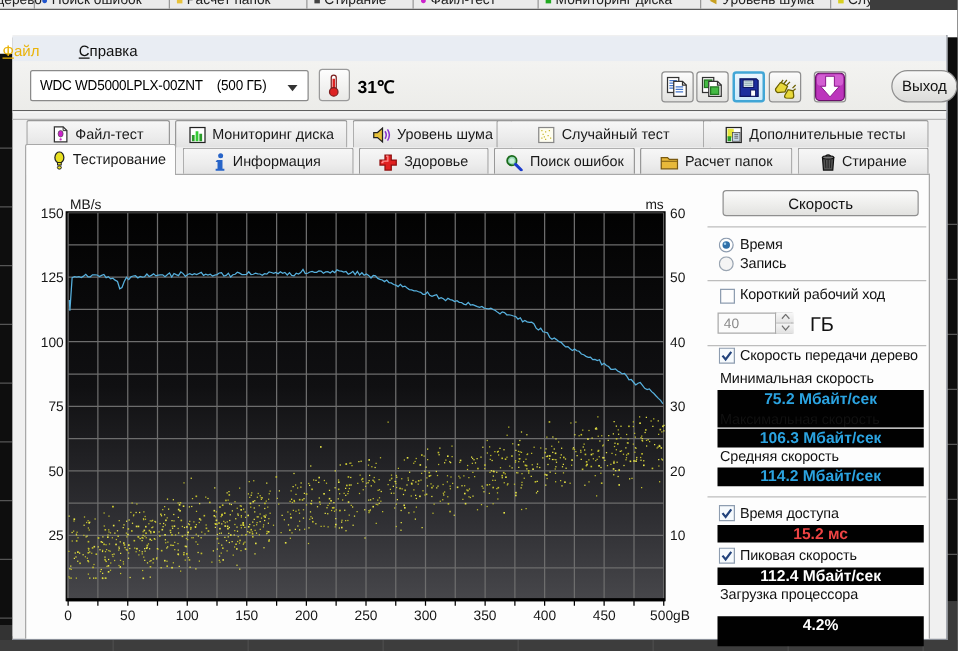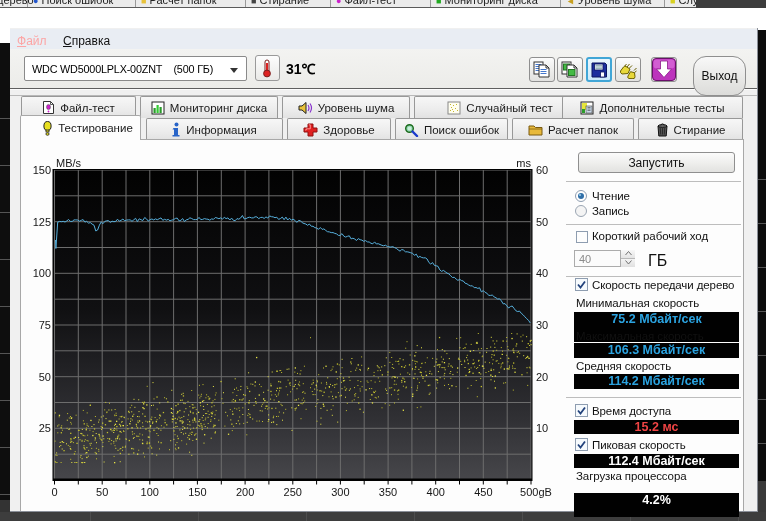--- a/index.html
+++ b/index.html
@@ -61,21 +61,21 @@
     <div class="a" style="left:90px;top:0;width:1px;height:9px;background:#4d4d4d"></div>
     <div class="a" style="left:198px;top:0;width:1px;height:9px;background:#4d4d4d"></div>
     <div class="a" style="left:306px;top:0;width:1px;height:9px;background:#4d4d4d"></div>
     <div class="a" style="left:414px;top:0;width:1px;height:9px;background:#4d4d4d"></div>
     <div class="a" style="left:522px;top:0;width:1px;height:9px;background:#4d4d4d"></div>
     <div class="a" style="left:630px;top:0;width:1px;height:9px;background:#4d4d4d"></div>
     <div class="a" style="left:738px;top:0;width:1px;height:9px;background:#4d4d4d"></div>
   </div>
 <div class="a" style="left:10px;top:28px;width:748px;height:484px;background:#f0f0f0;border:1px solid #8a8f98;border-left:none;border-top:none"></div>
 <div class="a" style="left:10px;top:29px;width:747px;height:20px;background:#e9edf3"></div>
-<span class="a" style="left:17px;top:34px;font-size:12px;color:#fca5a5"><u>Ф</u>айл</span>
+<span class="a" style="left:2px;top:34px;font-size:12px;color:#eab308"><u>Ф</u>айл</span>
 <span class="a" style="left:63px;top:34px;font-size:12px;color:#111"><u>С</u>правка</span>
 <div class="a" style="left:10px;top:49px;width:747px;height:39px;background:linear-gradient(#f3f3f1,#ecece9)"></div>
 <div class="a" style="left:10px;top:88px;width:747px;height:1px;background:#5f5f5f"></div>
 <div class="a" style="left:10px;top:89px;width:747px;height:1px;background:#fcfcfc"></div>
 <div class="a" style="left:10px;top:95px;width:747px;height:1px;background:#b8b8b8"></div>
 <div class="a" style="left:24px;top:56px;width:223px;height:25px;background:#fff;border:1px solid #8a8a8a;border-radius:2px">
     <span class="a" style="left:7px;top:6px;font-size:11.5px;color:#000;letter-spacing:-0.2px;transform:scaleX(.94);transform-origin:0 0;display:inline-block">WDC WD5000LPLX-00ZNT&nbsp;&nbsp;&nbsp;&nbsp;(500 ГБ)</span>
     <svg class="a" style="left:204px;top:9px" width="11" height="8">
       <path d="M1 2 L9 2 L5 7 Z" fill="#333"></path>
     </svg>
@@ -128,21 +128,21 @@
       </g>
     </svg>
   </div>
 <div class="a" style="left:650.5px;top:57px;width:26px;height:25px;border:1px solid #8f8f8f;border-radius:3px;display:flex;align-items:center;justify-content:center;background:#ececea">
     <svg width="24" height="23">
       <rect x="0.5" y="0.5" width="23" height="22" rx="3.5" fill="#bc34bc" stroke="#6a106a" stroke-width="1"></rect>
       <rect x="1.5" y="1.5" width="21" height="9" rx="3" fill="#d25ed2"></rect>
       <path d="M8.5 3 v8 h-4 l7.5 8.5 7.5 -8.5 h-4 v-8 z" fill="#fff" stroke="#8a188a" stroke-width=".8"></path>
     </svg>
   </div>
-<div class="a" style="left:693px;top:56px;width:53px;height:40px;border:1px solid #8f8f8f;border-radius:13px;background:linear-gradient(#f8f8f8,#e8e8e6 55%,#dcdcda);display:flex;align-items:center;justify-content:center;font-size:12px;color:#111">Выход</div>
+<div class="a" style="left:713px;top:56px;width:53px;height:26px;border:1px solid #8f8f8f;border-radius:13px;background:linear-gradient(#f8f8f8,#e8e8e6 55%,#dcdcda);display:flex;align-items:center;justify-content:center;font-size:12px;color:#111">Выход</div>
 <div class="tab" style="left:21px;top:96px;width:115px">
     <svg width="13" height="15">
       <path d="M1.5 1.5 h7 l3 3 v9 h-10 z" fill="#fff" stroke="#333" stroke-width="1"></path>
       <path d="M8.5 1.5 v3 h3" fill="none" stroke="#333" stroke-width=".8"></path>
       <ellipse cx="6.5" cy="7" rx="2" ry="2.6" fill="#cc22cc" stroke="#444" stroke-width=".5"></ellipse>
       <circle cx="6.5" cy="11.5" r=".9" fill="#cc22cc"></circle>
     </svg>
     <span>Файл-тест</span>
   </div>
 <div class="tab" style="left:140px;top:96px;width:138px">
@@ -154,21 +154,21 @@
     </svg>
     <span>Мониторинг диска</span>
   </div>
 <div class="tab" style="left:282px;top:96px;width:128px">
     <svg width="15" height="14">
       <path d="M1 5 h3 l4 -3.5 v11 l-4 -3.5 h-3 z" fill="#e8c23a" stroke="#222" stroke-width="1"></path>
       <path d="M10 4 q2 3 0 6 M12 2.5 q3 4.5 0 9" fill="none" stroke="#8833cc" stroke-width="1.2"></path>
     </svg>
     <span>Уровень шума</span>
   </div>
-<div class="tab" style="left:414px;top:96px;width:172px">
+<div class="tab" style="left:397px;top:96px;width:172px">
     <svg width="14" height="14">
       <rect x="1" y="1" width="12" height="12" fill="#fffef0" stroke="#888" stroke-width="1"></rect>
       <g fill="#c8b830">
         <rect x="3" y="3" width="1" height="1"></rect>
         <rect x="6" y="4" width="1" height="1"></rect>
         <rect x="9" y="3" width="1" height="1"></rect>
         <rect x="4" y="6" width="1" height="1"></rect>
         <rect x="8" y="7" width="1" height="1"></rect>
         <rect x="10" y="9" width="1" height="1"></rect>
         <rect x="3" y="9" width="1" height="1"></rect>
@@ -1474,28 +1474,28 @@
       <text x="292.8" y="496" text-anchor="middle" class="al">250</text>
       <text x="340.4" y="496" text-anchor="middle" class="al">300</text>
       <text x="388.0" y="496" text-anchor="middle" class="al">350</text>
       <text x="435.7" y="496" text-anchor="middle" class="al">400</text>
       <text x="483.4" y="496" text-anchor="middle" class="al">450</text>
       <text x="536.0" y="496" text-anchor="middle" class="al">500gB</text>
       <text x="56" y="167" class="al">MB/s</text>
       <text x="531" y="167" text-anchor="end" class="al">ms</text>
     </g>
   </svg>
-<div class="a" style="left:578px;top:152px;width:157px;height:21px;border:1px solid #8f8f8f;border-radius:3px;background:linear-gradient(#fbfbfb,#eeeeec 55%,#e2e2e0);display:flex;align-items:center;justify-content:center;font-size:12px;color:#111">Запустить</div>
+<div class="a" style="left:578px;top:152px;width:157px;height:21px;border:1px solid #8f8f8f;border-radius:3px;background:linear-gradient(#fbfbfb,#eeeeec 55%,#e2e2e0);display:flex;align-items:center;justify-content:center;font-size:12px;color:#111">Скорость</div>
 <div class="sep" style="top:181px"></div>
 <svg class="a" style="left:575px;top:190px" width="13" height="13">
     <circle cx="6" cy="6" r="5.5" fill="#fefefe" stroke="#8e9db0" stroke-width="1"></circle>
     <circle cx="6" cy="6" r="3" fill="#2f6fa8"></circle>
     <circle cx="5" cy="5" r="1" fill="#9fd0ef"></circle>
   </svg>
-<span class="cl" style="top:190px">Чтение</span>
+<span class="cl" style="top:190px">Время</span>
 <svg class="a" style="left:575px;top:205px" width="13" height="13">
     <circle cx="6" cy="6" r="5.5" fill="#f4f4f4" stroke="#9aa5b2" stroke-width="1"></circle>
   </svg>
 <span class="cl" style="top:205px">Запись</span>
 <div class="sep" style="top:224px"></div>
 <div class="a" style="left:576px;top:231px;width:12px;height:12px;background:#fdfdfd;border:1px solid #8e9db0"></div>
 <span class="cl" style="top:230px">Короткий рабочий ход</span>
 <div class="a" style="left:574px;top:250px;width:60px;height:17px;background:#fbfbfb;border:1px solid #ababab">
     <span class="a" style="left:4px;top:2px;font-size:11px;color:#8a8a8a">40</span>
   </div>

